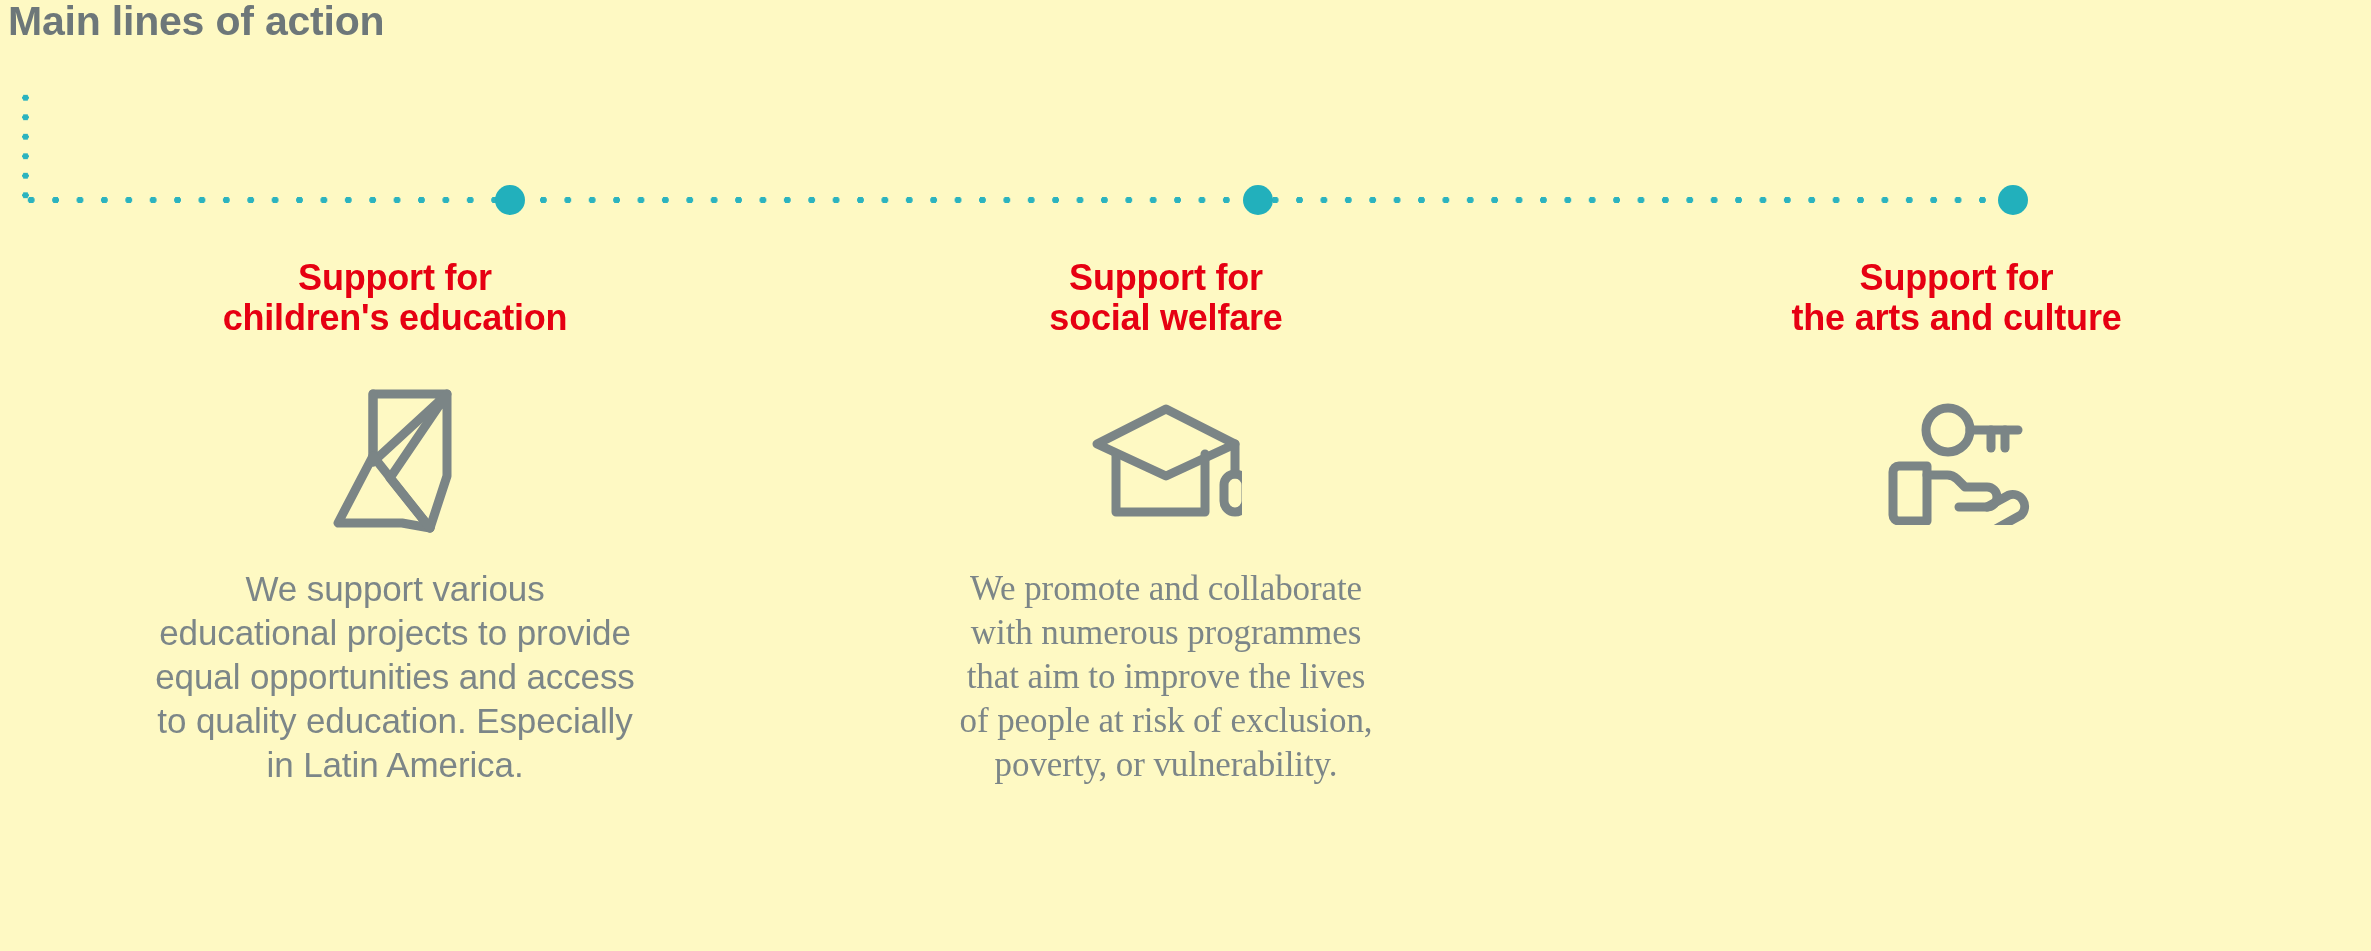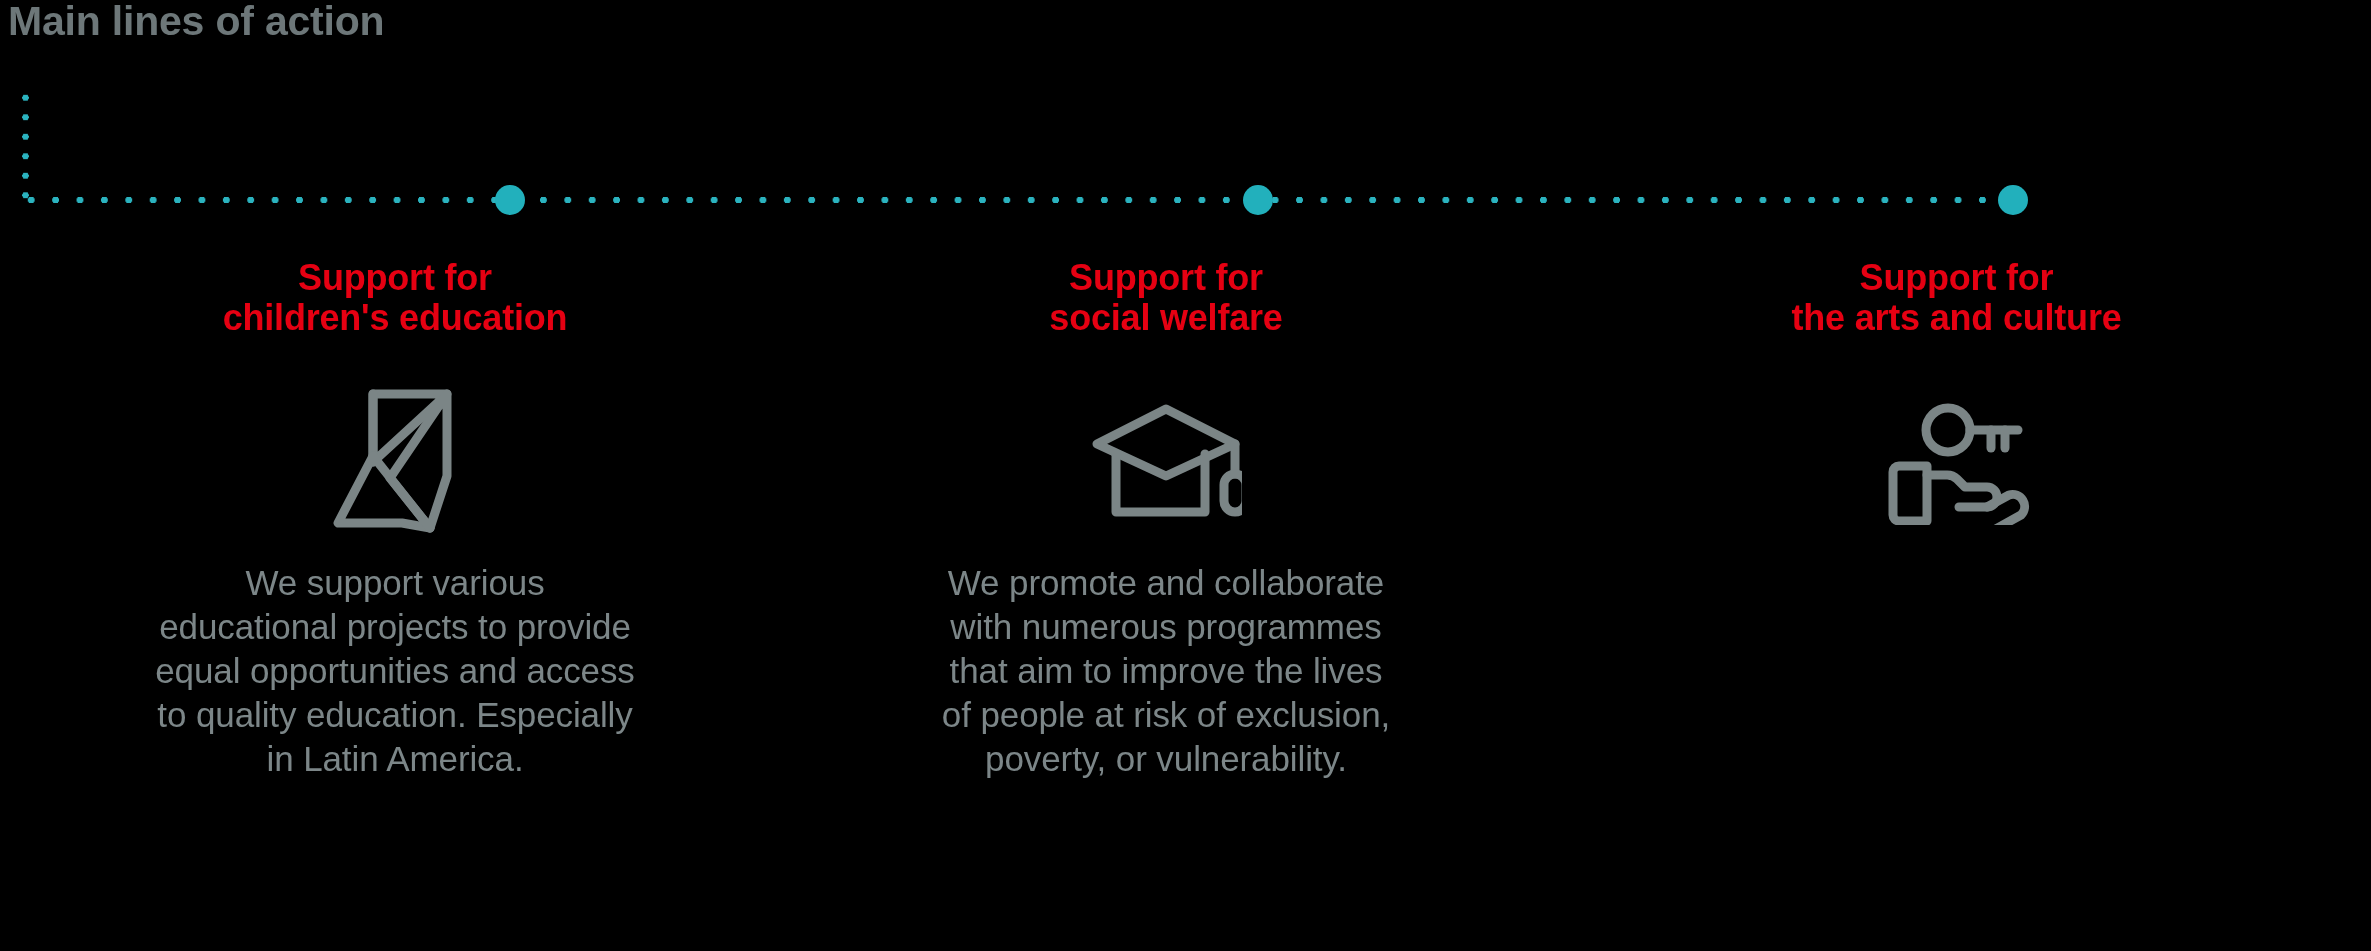--- a/index.html
+++ b/index.html
@@ -12,21 +12,21 @@
     width: 2371px;
     height: 951px;
     overflow: hidden;
     position: relative;
   }
 
   #stage {
     position: relative;
     width: 2371px;
     height: 951px;
-    background: #000000;
+    background: #fef9c3;
   }
 
   
   .page-title {
     position: absolute;
     left: 8px;
     top: -2px;
     font-size: 41px;
     font-weight: bold;
     color: #6d7779;
@@ -118,23 +118,24 @@
     margin-top: 22px;
   }
 
   .col-body {
     color: #7c8688;
     font-size: 35px;
     line-height: 1.26;
     text-align: center;
     letter-spacing: -0.1px;
     white-space: pre-line;
+    margin-top: 6px;
   }
   .col-0 .col-body { width: 520px; }
-  .col-1 .col-body { width: 500px; }
+  .col-1 .col-body { width: 500px; font-family: Liberation Serif, serif; }
   .col-2 .col-body { width: 572px; }
 
   svg { display: block; }
 </style>
 </head>
 <body>
 
 <div id="stage">
 
   <div class="page-title">Main lines of action</div>

